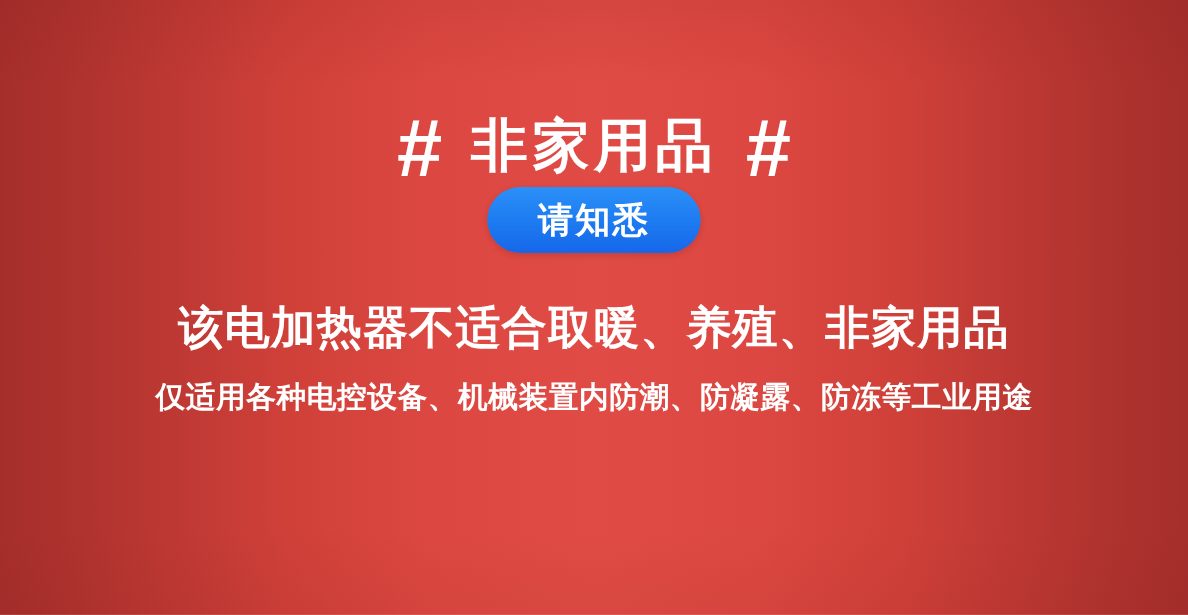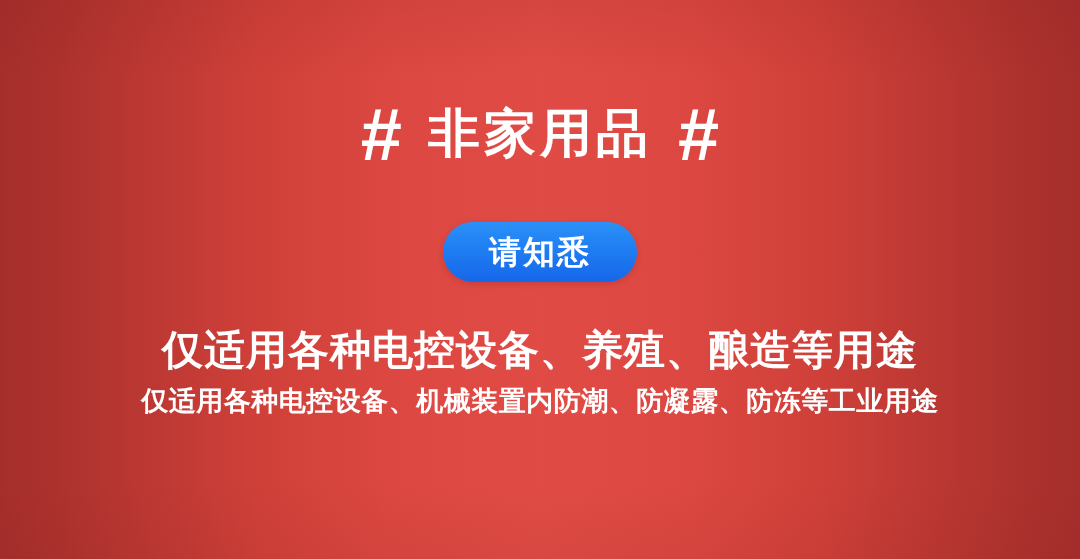--- a/index.html
+++ b/index.html
@@ -71,21 +71,20 @@
     transform: translateY(2px);
   }
   .headline-text {
     font-size: 52px;
     font-weight: 700;
     letter-spacing: 4px;
   }
 
   
   .badge {
-    margin-top: 52px;
     width: 194px;
     height: 60px;
     border-radius: 30px;
     background: linear-gradient(180deg, #2b90f7 0%, #1f7ef2 45%, #1667e9 100%);
     display: flex;
     align-items: center;
     justify-content: center;
     box-shadow: 0 2px 6px rgba(90,18,16,0.18);
   }
   .badge-label {
@@ -101,21 +100,21 @@
   .primary-line {
     margin-top: 46px;
     color: #ffffff;
     font-size: 41px;
     font-weight: 700;
     letter-spacing: 1px;
     line-height: 1.12;
     white-space: nowrap;
   }
   .secondary-line {
-    margin-top: 12px;
+    margin-top: 24px;
     color: #ffffff;
     font-size: 27px;
     font-weight: 700;
     letter-spacing: 0.5px;
     line-height: 1.15;
     white-space: nowrap;
     text-align: center;
   }
 </style>
 </head>
@@ -126,17 +125,17 @@
   <div class="headline">
     <span class="hash">#</span>
     <span class="headline-text">非家用品</span>
     <span class="hash">#</span>
   </div>
 
   <div class="badge">
     <span class="badge-label">请知悉</span>
   </div>
 
-  <div class="primary-line">仅适用各种电控设备、养殖、酿造等用途</div>
+  <div class="primary-line">该电加热器不适合取暖、养殖、非家用品</div>
 
   <div class="secondary-line">仅适用各种电控设备、机械装置内防潮、防凝露、防冻等工业用途</div>
 
 </div>
 
 </body></html>

